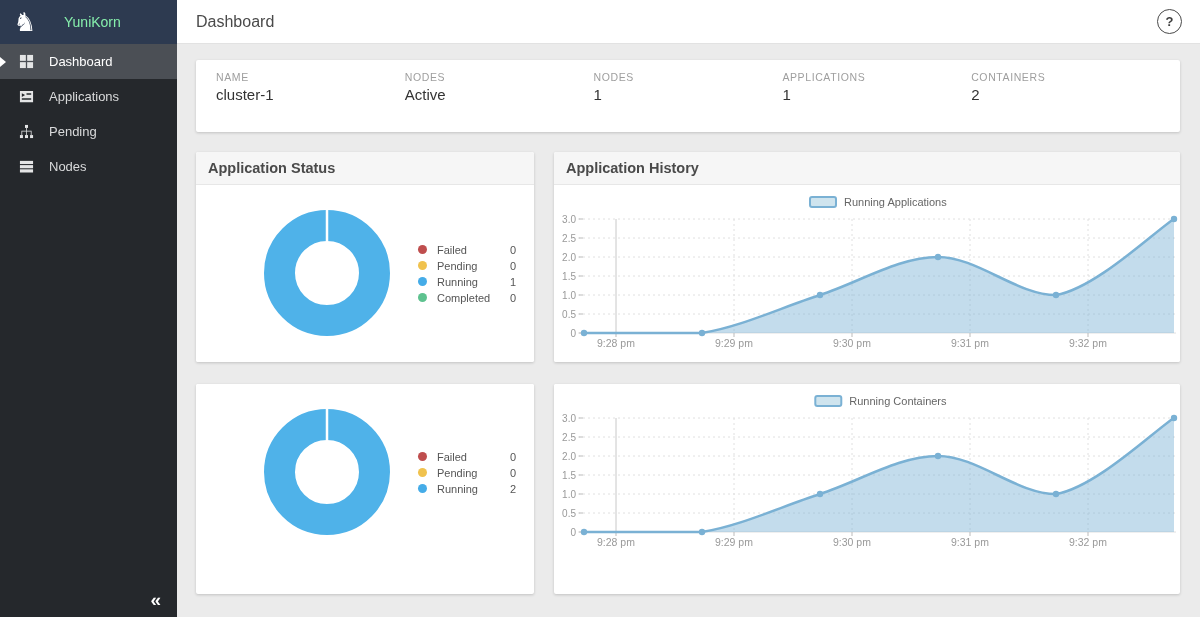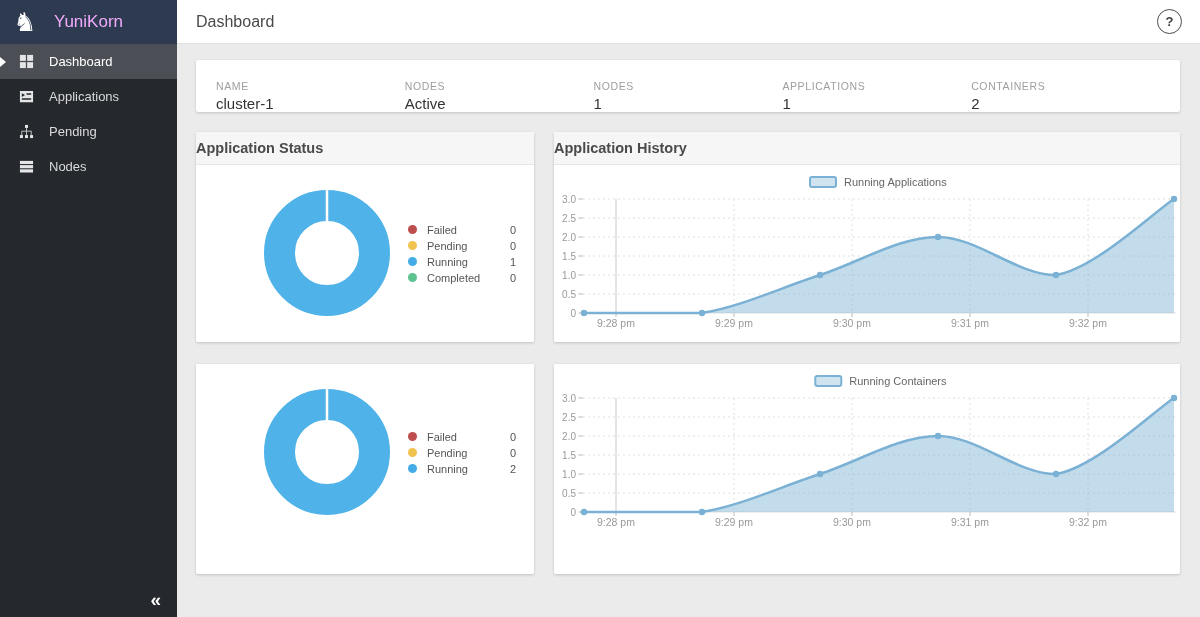--- a/index.html
+++ b/index.html
@@ -4,21 +4,21 @@
 <style>
   * { margin:0; padding:0; box-sizing:border-box; }
   html,body { width:1200px; height:617px; overflow:hidden; }
   body { font-family:"Liberation Sans", sans-serif; background:#ebebeb; position:relative; }
 
   
   .sidebar { position:absolute; left:0; top:0; width:177px; height:617px; background:#25282c; z-index:5; }
   .brand { height:44px; background:#2d3a50; display:flex; align-items:center; padding-left:10px; }
   .brand .logo { width:30px; height:30px; display:flex; align-items:center; justify-content:center;
                  color:#fff; font-size:26px; line-height:1; }
-  .brand .brand-name { color:#f0abfc; font-size:17px; margin-left:14px; }
+  .brand .brand-name { color:#86efac; font-size:14px; margin-left:24px; }
   .nav { display:flex; flex-direction:column; }
   .nav-item { position:relative; height:35px; display:flex; align-items:center; padding-left:19px; cursor:pointer; }
   .nav-item .nav-label { color:#d9dadb; font-size:13px; margin-left:15px; }
   .nav-item.active { background:#4b4f55; }
   .nav-item.active .nav-label { color:#fff; }
   .nav-item svg { width:15px; height:15px; fill:#e4e5e6; }
   .active-arrow { position:absolute; left:0; top:50%; transform:translateY(-50%);
                   width:0; height:0; border-top:5px solid transparent; border-bottom:5px solid transparent;
                   border-left:6px solid #ffffff; }
   .collapse-btn { position:absolute; right:10px; bottom:4px; color:#fff; font-size:19px; font-weight:bold;
@@ -29,37 +29,37 @@
   .topbar { height:44px; background:#fff; border-bottom:1px solid #e2e2e2; display:flex; align-items:center;
             padding:0 18px 0 19px; }
   .page-title { font-size:16px; color:#4a4a4a; }
   .help-btn { margin-left:auto; width:25px; height:25px; border:1px solid #4a4a4a; border-radius:50%;
               display:flex; align-items:center; justify-content:center; font-size:13px; font-weight:bold;
               color:#3d3d3d; cursor:pointer; background:#fff; }
   .content { padding:16px 20px 0 19px; }
 
   
   .cluster-card { background:#fff; border-radius:2px; box-shadow:0 1px 3px rgba(0,0,0,0.18);
-                  height:52px; display:flex; align-items:flex-end; padding:0 20px; }
+                  height:72px; display:flex; align-items:flex-start; padding:11px 20px; }
   .cluster-field { flex:1; display:flex; flex-direction:column; }
   .field-label { font-size:10.5px; color:#9e9e9e; letter-spacing:0.6px; margin-bottom:3px; }
   .field-value { font-size:15px; color:#333; }
 
   
   .grid { margin-top:20px; display:grid; grid-template-columns:338px 626px; grid-template-rows:210px 210px;
           gap:22px 20px; }
   .card { background:#fff; border-radius:2px; box-shadow:0 1px 3px rgba(0,0,0,0.18); overflow:hidden; }
   .card-header { height:33px; background:#f6f6f6; border-bottom:1px solid #e7e7e7; display:flex;
-                 align-items:center; padding-left:0; }
+                 align-items:center; padding-left:12px; }
   .card-title { font-size:14.5px; font-weight:600; color:#4a4a4a; }
   .card-body { position:relative; height:177px; background:#fff; }
 
   
   .pie-legend { position:absolute; right:18px; top:50%; transform:translateY(-50%); }
-  .legend-row { display:flex; align-items:center; margin:4px 0; width:108px; }
+  .legend-row { display:flex; align-items:center; margin:4px 0; width:98px; }
   .legend-dot { width:9px; height:9px; border-radius:50%; flex:0 0 9px; }
   .legend-label { font-size:11px; color:#555; margin-left:10px; flex:1; }
   .legend-value { font-size:11px; color:#555; text-align:right; min-width:12px; }
 
   .chart-body svg { display:block; }
   svg text { font-family:"Liberation Sans", sans-serif; }
 </style>
 </head>
 <body>
 

